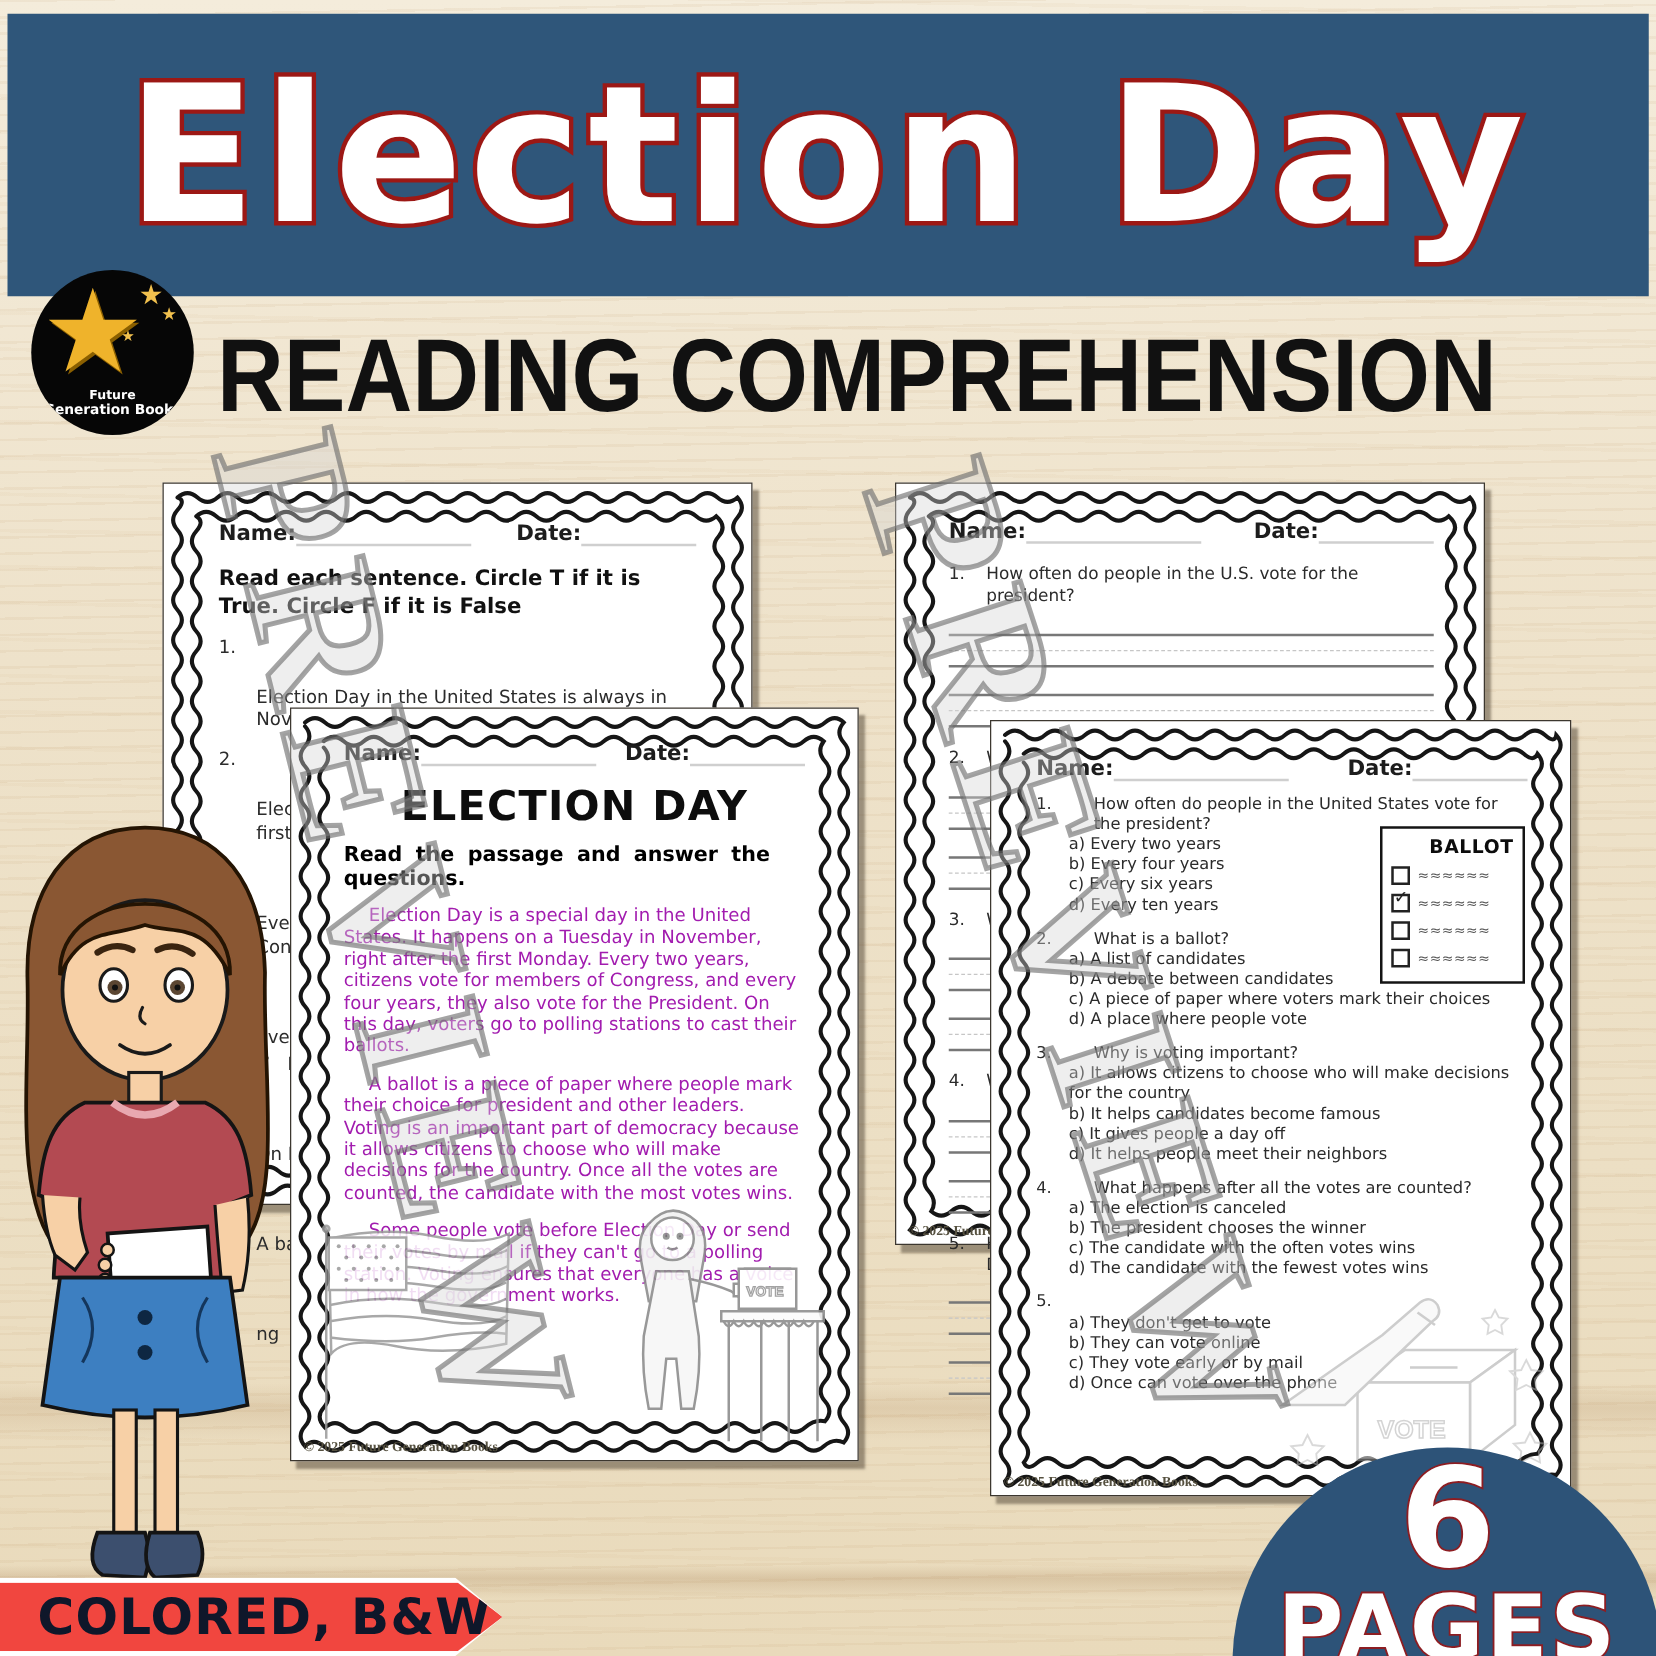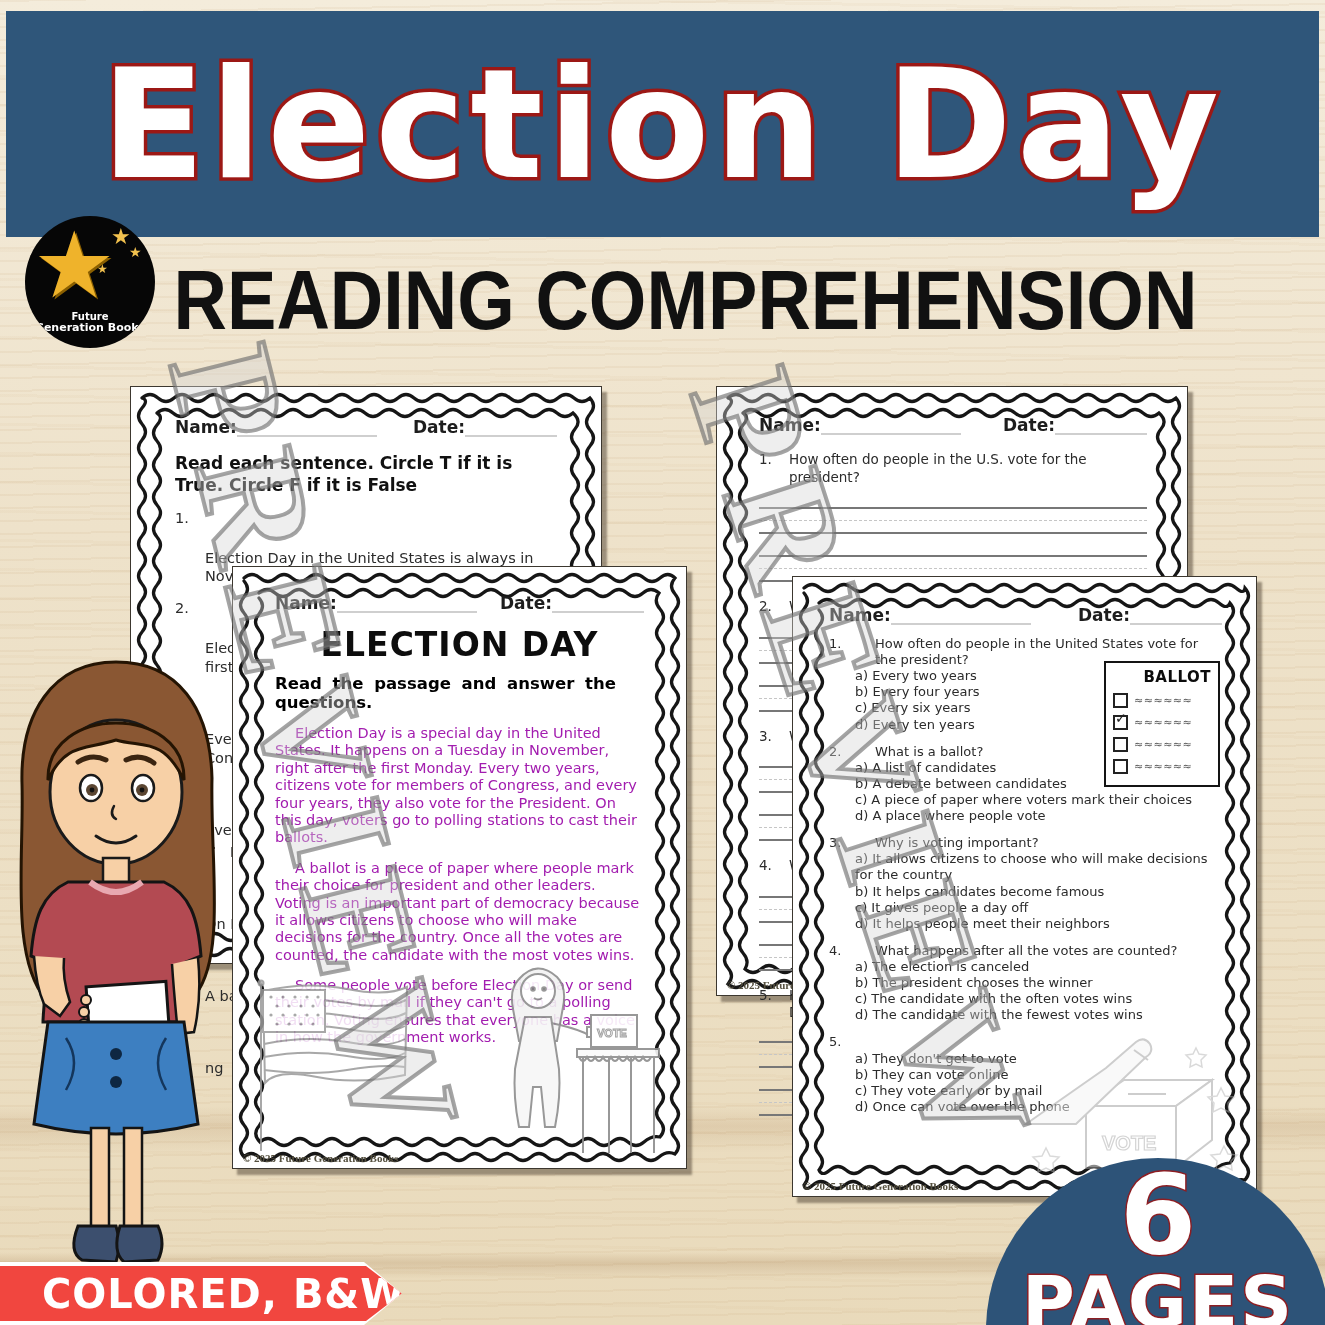--- a/index.html
+++ b/index.html
@@ -92,21 +92,21 @@
     -webkit-text-stroke:4px rgba(108,108,108,.62);transform-origin:left top;z-index:4;pointer-events:none;}
   .wm1{left:300px;top:330px;transform:rotate(76deg);}
   .wm2{left:818px;top:350px;transform:rotate(72deg);}
   
   .format-banner{position:absolute;left:0;top:1262px;width:402px;height:63px;background:#ffffff;z-index:5;
     clip-path:polygon(0 0, calc(100% - 38px) 0, 100% 50%, calc(100% - 38px) 100%, 0 100%);
     display:flex;}
   .format-inner{margin:4px 0 4px 0;width:100%;background:#f1463f;
     clip-path:polygon(0 0, calc(100% - 36px) 0, 100% 50%, calc(100% - 36px) 100%, 0 100%);
     display:flex;align-items:center;}
-  .format-label{padding-left:42px;font-weight:900;font-size:40px;letter-spacing:1px;color:#ffffff;white-space:nowrap;}
+  .format-label{padding-left:30px;font-weight:900;font-size:40px;letter-spacing:1px;color:#0f172a;white-space:nowrap;}
   .pages-badge{position:absolute;left:986px;top:1158px;width:344px;height:344px;border-radius:50%;
     background:#2d5378;z-index:5;text-align:center;color:#fff;}
   .pages-count{margin-top:2px;font-weight:900;font-size:110px;line-height:1.0;
     -webkit-text-stroke:3px #8d1d22;paint-order:stroke fill;}
   .pages-label{margin-top:-4px;font-weight:900;font-size:72px;line-height:1.0;letter-spacing:2px;
     -webkit-text-stroke:3px #8d1d22;paint-order:stroke fill;}
 </style>
 </head>
 <body>
 

